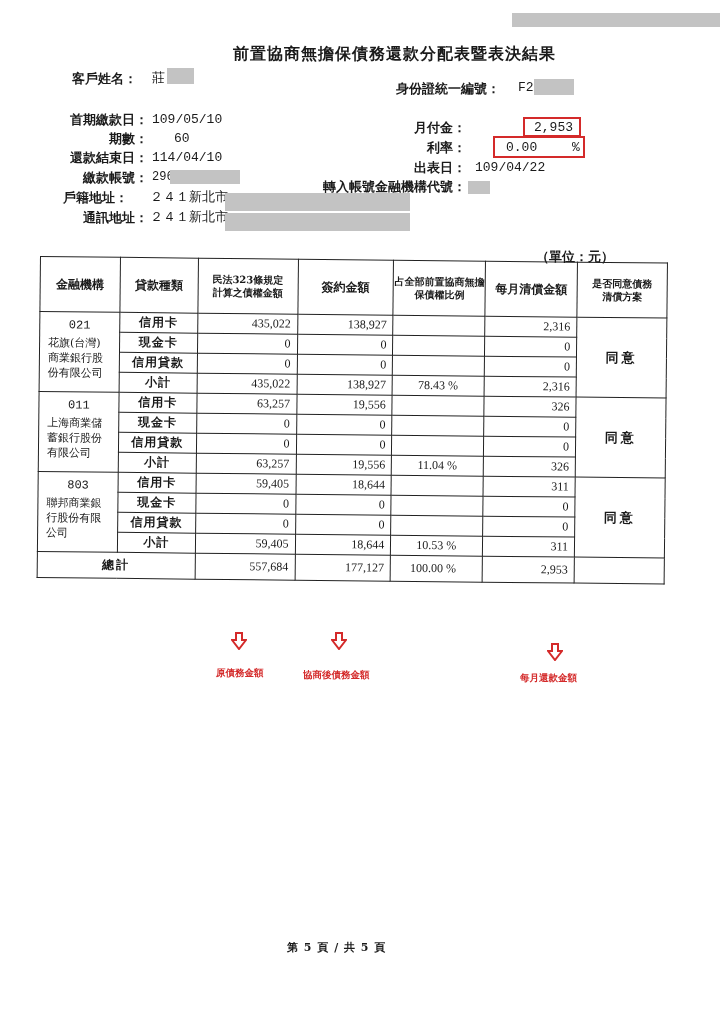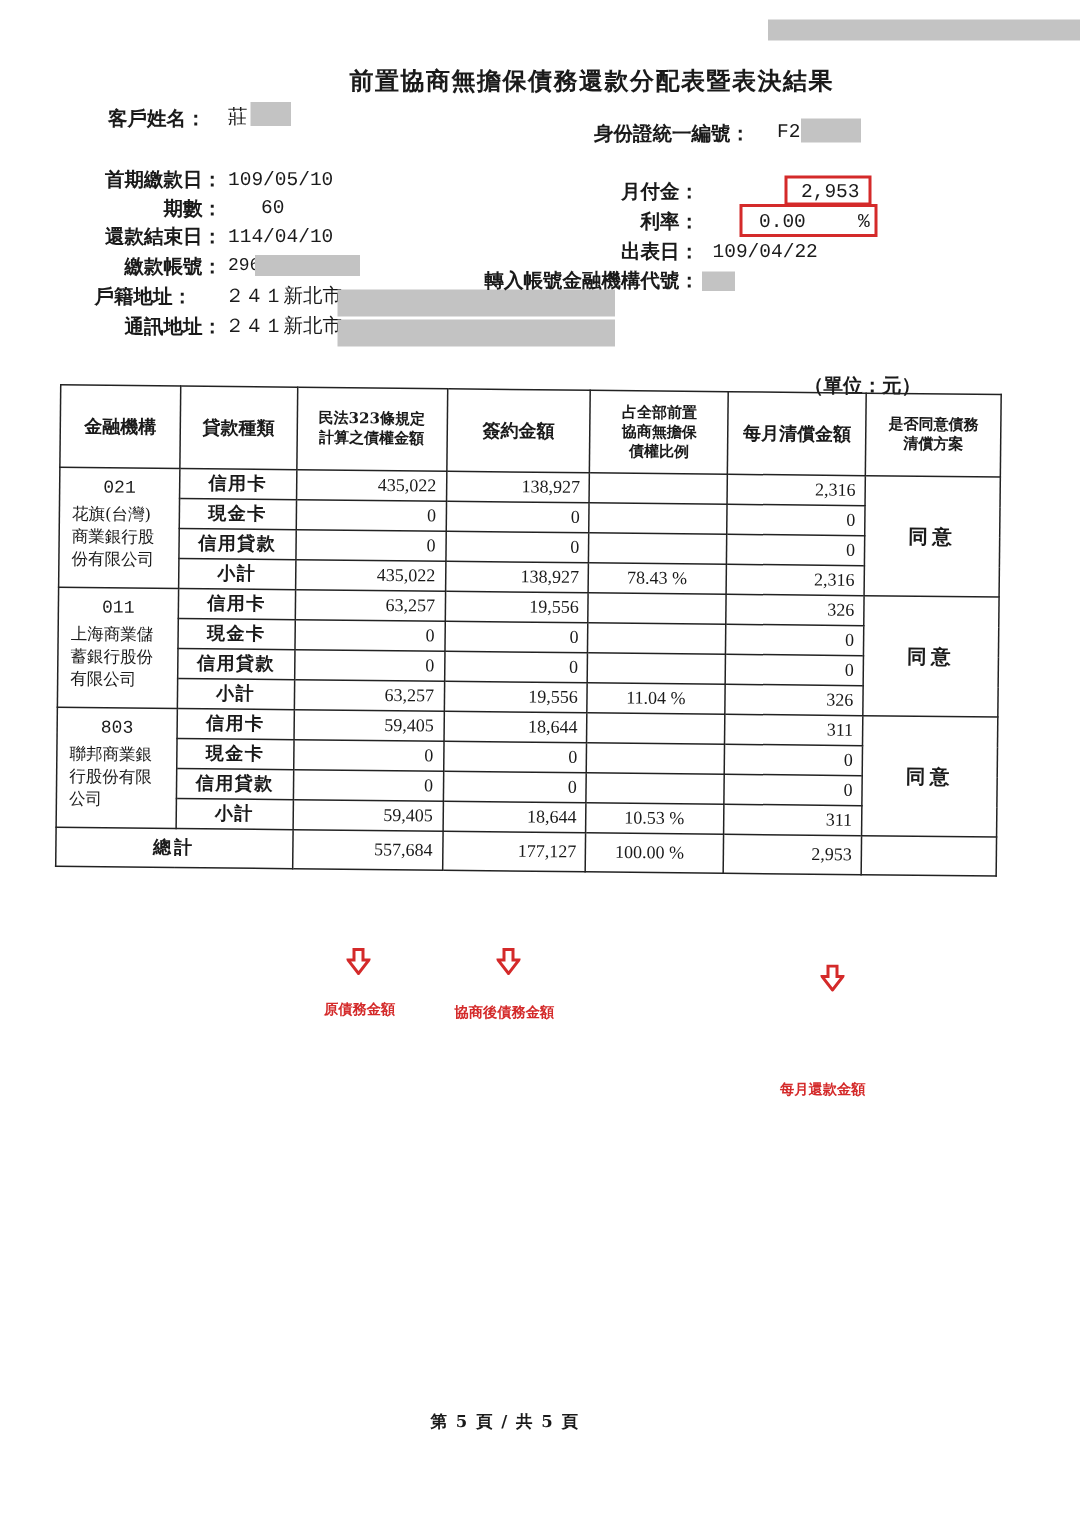--- a/index.html
+++ b/index.html
@@ -103,21 +103,21 @@
     <col style="width:92px">
     <col style="width:92px">
     <col style="width:90px">
   </colgroup>
   <thead>
     <tr>
       <th>金融機構</th>
       <th>貸款種類</th>
       <th class="small" style="padding:0 10px;">民法323條規定計算之債權金額</th>
       <th>簽約金額</th>
-      <th class="small" style="padding:0 20px;border-radius:17px;">占全部前置協商無擔保債權比例</th>
+      <th class="small" style="padding:0 0;border-radius:17px;">占全部前置協商無擔保債權比例</th>
       <th>每月清償金額</th>
       <th class="small" style="padding:14px 10px;margin-left:44px;">是否同意債務清償方案</th>
     </tr>
   </thead>
   <tbody>
 
     <tr>
       <td class="bank" rowspan="4">
         <span class="code">021</span>
         <span>花旗(台灣)商業銀行股份有限公司</span>
@@ -236,15 +236,15 @@
 <div class="annot" style="left:216px; top:667px;">原債務金額</div>
 
 <svg class="arrow" style="left:331px; top:632px;" viewBox="0 0 16 18">
   <path d="M5 1 H11 V8 H15 L8 17 L1 8 H5 Z" fill="none" stroke="#d42a2a" stroke-width="2" stroke-linejoin="miter"></path>
 </svg>
 <div class="annot" style="left:303px; top:669px;">協商後債務金額</div>
 
 <svg class="arrow" style="left:547px; top:643px;" viewBox="0 0 16 18">
   <path d="M5 1 H11 V8 H15 L8 17 L1 8 H5 Z" fill="none" stroke="#d42a2a" stroke-width="2" stroke-linejoin="miter"></path>
 </svg>
-<div class="annot" style="left:520px; top:672px;margin-top:48px;">每月還款金額</div>
+<div class="annot" style="left:520px; top:672px;">每月還款金額</div>
 
 <div class="abs footer">第 5 頁 / 共 5 頁</div>
 
 </body></html>

